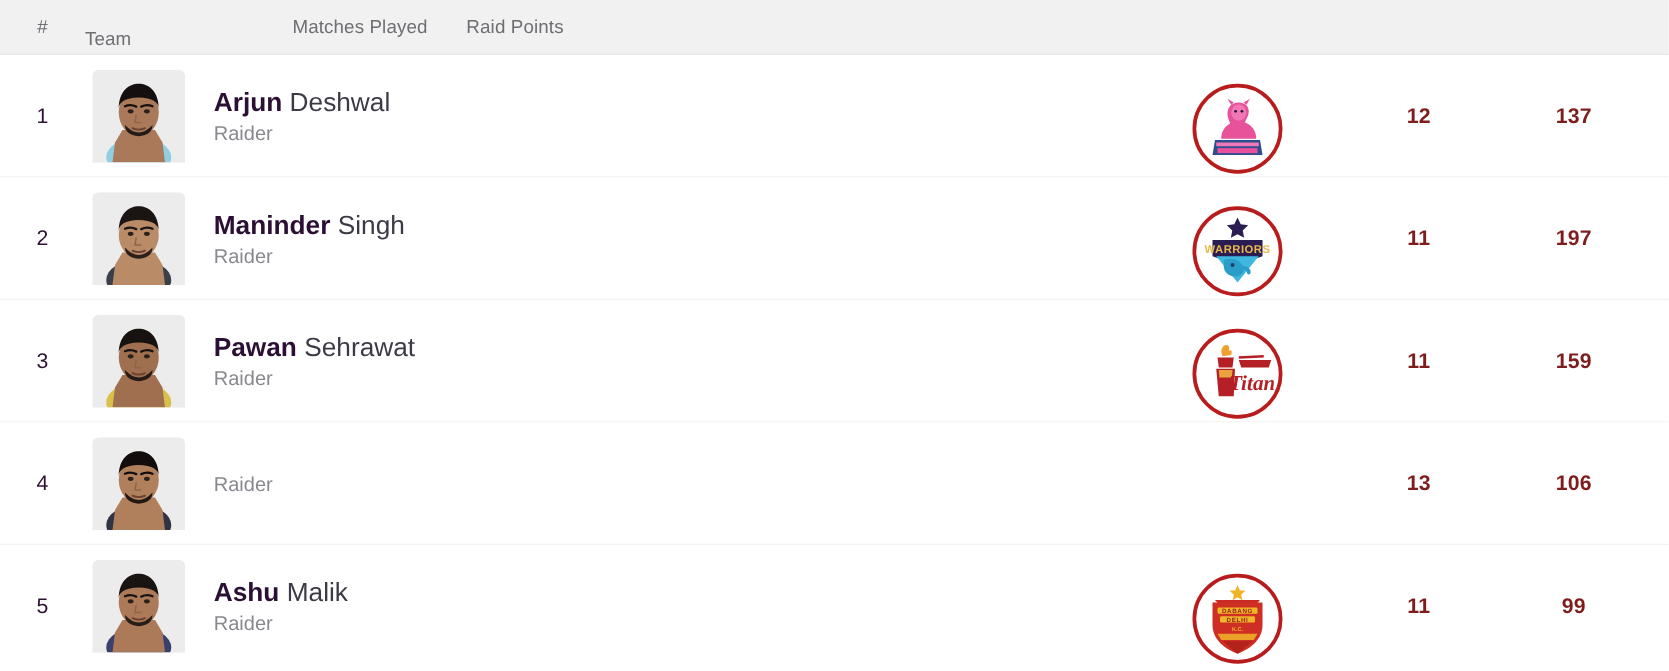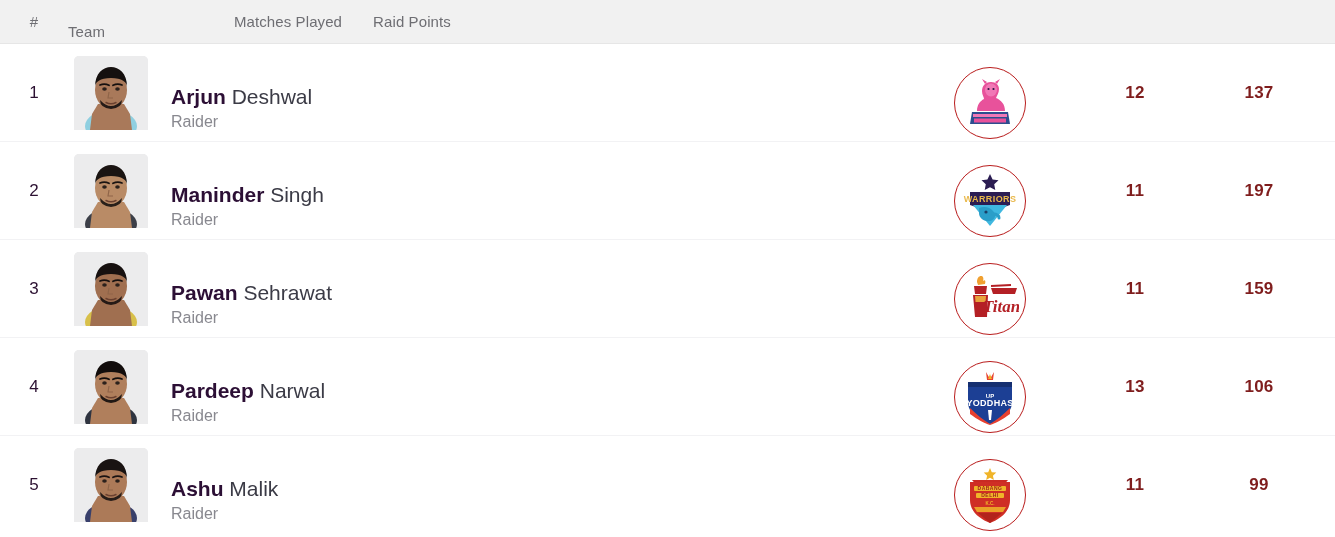--- a/index.html
+++ b/index.html
@@ -60,21 +60,21 @@
 
   .rank {
     font-size: 17px;
     color: #2c1132;
     font-weight: 400;
   }
 
   
   .player {
     display: flex;
-    align-items: flex-end;
+    align-items: center;
   }
   .avatar {
     width: 74px;
     height: 74px;
     flex: 0 0 74px;
     border-radius: 5px 5px 0 0;
     background: #ececed;
     overflow: hidden;
     position: relative;
   }
@@ -100,21 +100,21 @@
     font-weight: 400;
   }
 
   
   .team-cell { display: flex; align-items: center; justify-content: center; }
   .team-logo {
     width: 72px;
     height: 72px;
     border-radius: 50%;
     background: #ffffff;
-    border: 1px solid #b91c1c;
+    border: 3px solid #b91c1c;
     display: flex;
     align-items: center;
     justify-content: center;
     overflow: hidden;
   }
   .team-logo svg { display: block; }
 
   
   .stat {
     font-size: 17px;
@@ -296,41 +296,24 @@
     <ellipse cx="30.5" cy="33" rx="2.3" ry="1.7" fill="#2b211c"></ellipse>
     <ellipse cx="43.5" cy="33" rx="2.3" ry="1.7" fill="#2b211c"></ellipse>
     <path d="M26 29 Q30.5 27 35 29.3" stroke="#120d0c" stroke-width="1.8" fill="none" stroke-linecap="round"></path>
     <path d="M39 29.3 Q43.5 27 48 29" stroke="#120d0c" stroke-width="1.8" fill="none" stroke-linecap="round"></path>
     <path d="M35 36 L34 42 L39 42" stroke="#8f6549" stroke-width="1.2" fill="none" stroke-linejoin="round"></path>
     <path d="M26 44 Q37 56 48 44 Q48 52 37 53 Q26 52 26 44 Z" fill="#120d0c" opacity="0.9"></path>
     <path d="M32 46.5 Q37 49 42 46.5" stroke="#6b4130" stroke-width="1.4" fill="none" stroke-linecap="round"></path>
   </svg>
           </div>
       <div class="player-text">
-        <div class="player-name">
-          <span class="first">Pardeep</span><span> </span><span class="last">Narwal</span>
-        </div>
-        <div class="player-role">Raider</div>
-      </div>
-    </div>
-
-    <div class="col-team team-cell" title="UP Yoddhas">
-      <div class="team-logo" title="UP Yoddhas">
-  <svg width="56" height="58" viewBox="0 0 56 58" xmlns="http://www.w3.org/2000/svg">
-    <path d="M24 4 L28 11 L32 4 L31 12 L25 12 Z" fill="#e8402f"></path>
-    <path d="M28 6 L30 11 L26 11 Z" fill="#f0b429"></path>
-    <path d="M6 14 L50 14 L50 34 C50 46 38 53 28 56 C18 53 6 46 6 34 Z" fill="#1c3f94"></path>
-    <path d="M6 14 L50 14 L50 19 L6 19 Z" fill="#152f70"></path>
-    <text x="28" y="30" font-family="'Liberation Sans',sans-serif" font-size="6" font-weight="700" fill="#ffffff" text-anchor="middle">UP</text>
-    <text x="28" y="38" font-family="'Liberation Sans',sans-serif" font-size="9" font-weight="700" fill="#ffffff" text-anchor="middle" letter-spacing="0.3">YODDHAS</text>
-    <path d="M8 40 C14 46 20 51 28 56 C36 51 42 46 48 40 L48 46 C40 52 34 55 28 57 C22 55 16 52 8 46 Z" fill="#e8402f"></path>
-    <path d="M26 42 L30 42 L29 52 L27 52 Z" fill="#ffffff"></path>
-  </svg>
-          </div>
-    </div>
+        <div class="player-role">Raider</div>
+      </div>
+    </div>
+
 
     <div class="col-played stat">13</div>
     <div class="col-raid stat">106</div>
 
   </div>
 
   <div class="row">
 
     <div class="rank col-rank">5</div>
 

